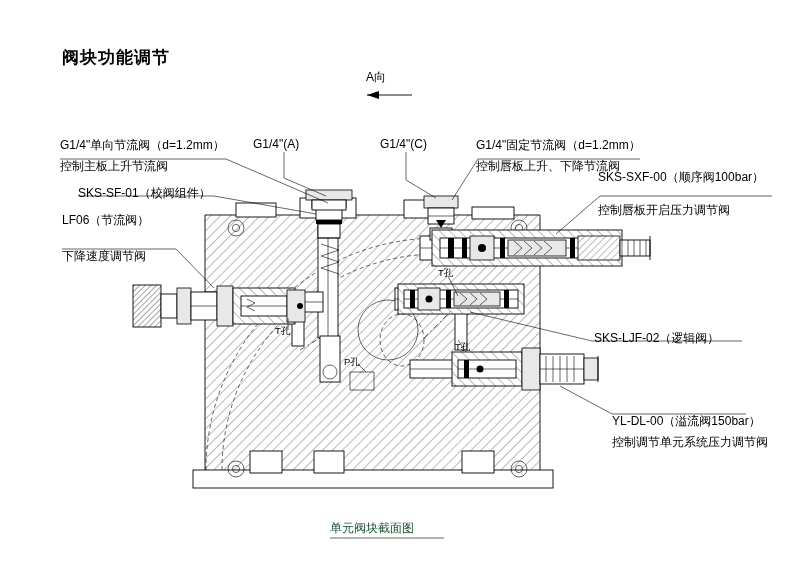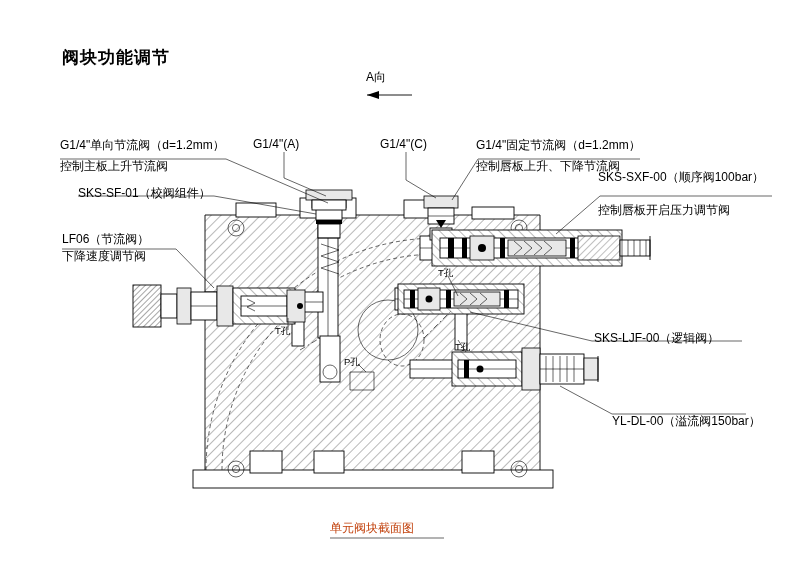--- a/index.html
+++ b/index.html
@@ -30,21 +30,21 @@
     position: absolute;
     font-size: 12px;
     color: #000000;
     white-space: nowrap;
     line-height: 14px;
   }
   .lbl.small { font-size: 9.5px; }
   .caption {
     position: absolute;
     font-size: 12px;
-    color: #c2410c;
+    color: #14532d;
     white-space: nowrap;
   }
   #svg-root {
     position: absolute;
     left: 0;
     top: 0;
     width: 800px;
     height: 565px;
   }
   .ln { stroke: #000; stroke-width: 0.9; fill: none; }
@@ -274,35 +274,36 @@
     </g>
   </svg>
 
   <div class="lbl" style="left:366px; top:70px;">A向</div>
 
   <div class="lbl" style="left:60px; top:138px;">G1/4"单向节流阀（d=1.2mm）</div>
   <div class="lbl" style="left:60px; top:159px;font-family:Liberation Serif, serif;">控制主板上升节流阀</div>
 
   <div class="lbl" style="left:78px; top:186px;">SKS-SF-01（校阀组件）</div>
 
-  <div class="lbl" style="left:62px; top:232px;">LF06（节流阀）</div>
+  <div class="lbl" style="left:62px; top:213px;">LF06（节流阀）</div>
   <div class="lbl" style="left:62px; top:249px;">下降速度调节阀</div>
 
   <div class="lbl" style="left:253px; top:137px;">G1/4"(A)</div>
   <div class="lbl" style="left:380px; top:137px;">G1/4"(C)</div>
 
   <div class="lbl" style="left:476px; top:138px;">G1/4"固定节流阀（d=1.2mm）</div>
   <div class="lbl" style="left:476px; top:159px;">控制唇板上升、下降节流阀</div>
 
   <div class="lbl" style="left:598px; top:170px;text-align:right;">SKS-SXF-00（顺序阀100bar）</div>
   <div class="lbl" style="left:598px; top:196px;margin-top:7px;">控制唇板开启压力调节阀</div>
 
-  <div class="lbl" style="left:594px; top:331px;">SKS-LJF-00（逻辑阀）</div>
+  <div class="lbl" style="left:594px; top:331px;">SKS-LJF-02（逻辑阀）</div>
 
   <div class="lbl" style="left:612px; top:414px;">YL-DL-00（溢流阀150bar）</div>
+  <div class="lbl" style="left:612px; top:435px;">控制调节单元系统压力调节阀</div>
 
   <div class="lbl small" style="left:275px; top:324px;">T孔</div>
   <div class="lbl small" style="left:438px; top:266px;">T孔</div>
   <div class="lbl small" style="left:455px; top:340px;">T孔</div>
   <div class="lbl small" style="left:344px; top:355px;text-align:right;">P孔</div>
 
   <div class="caption" style="left:330px; top:520px;">单元阀块截面图</div>
 
 </div>
 

